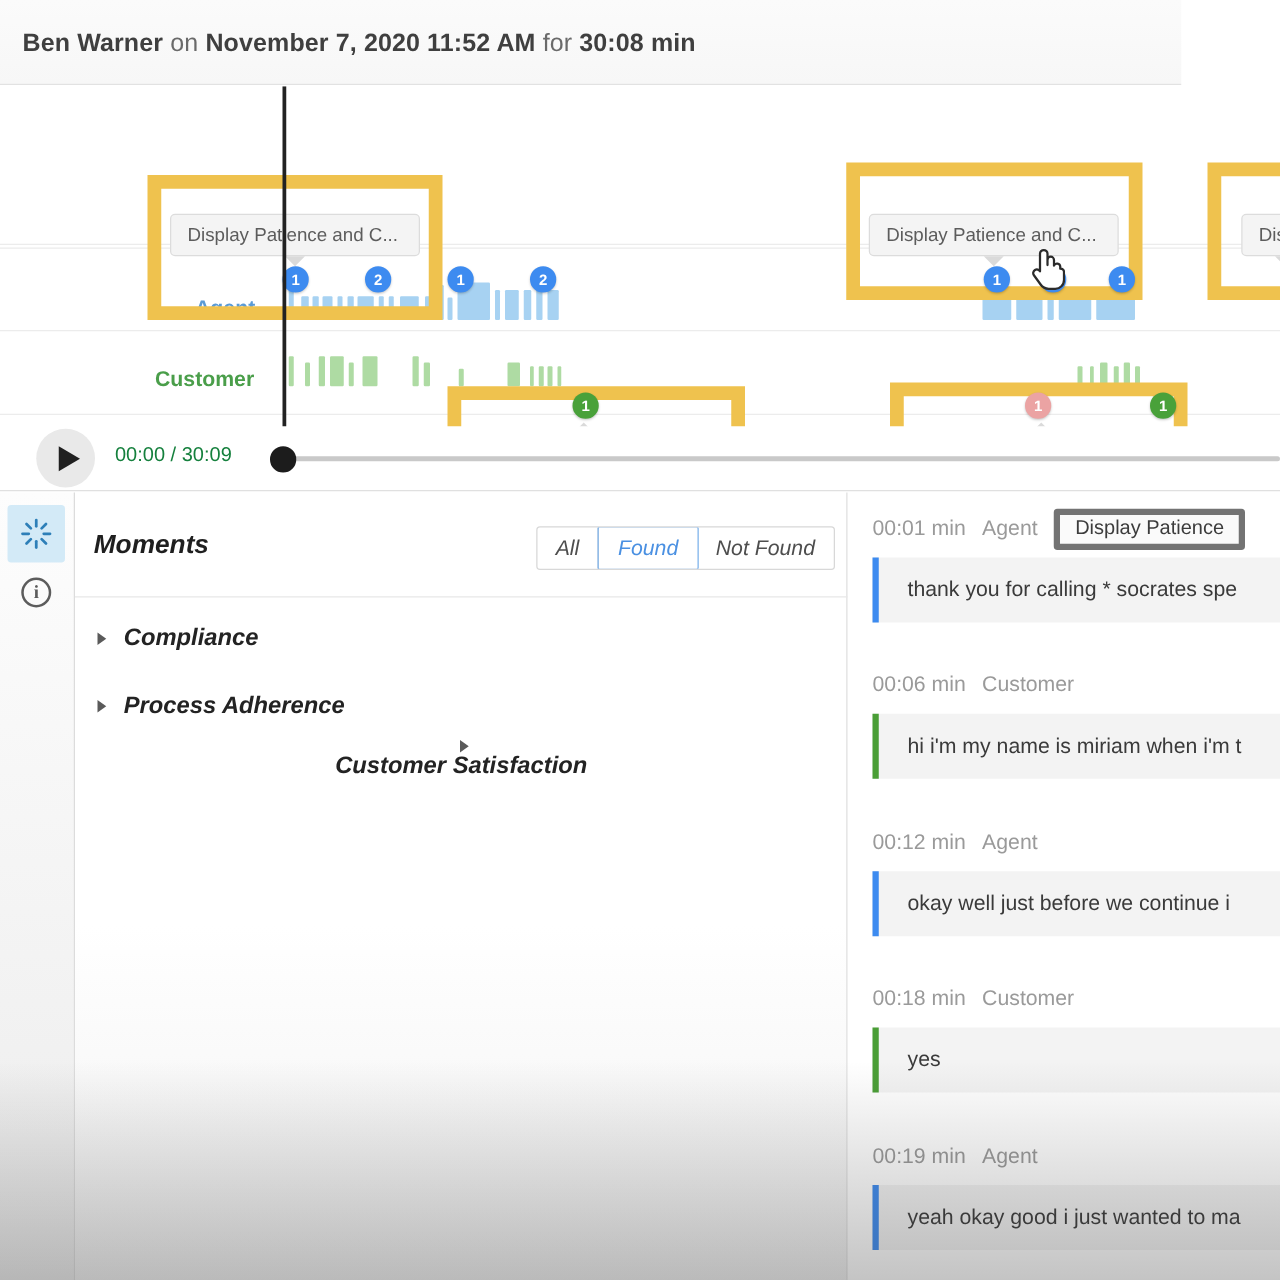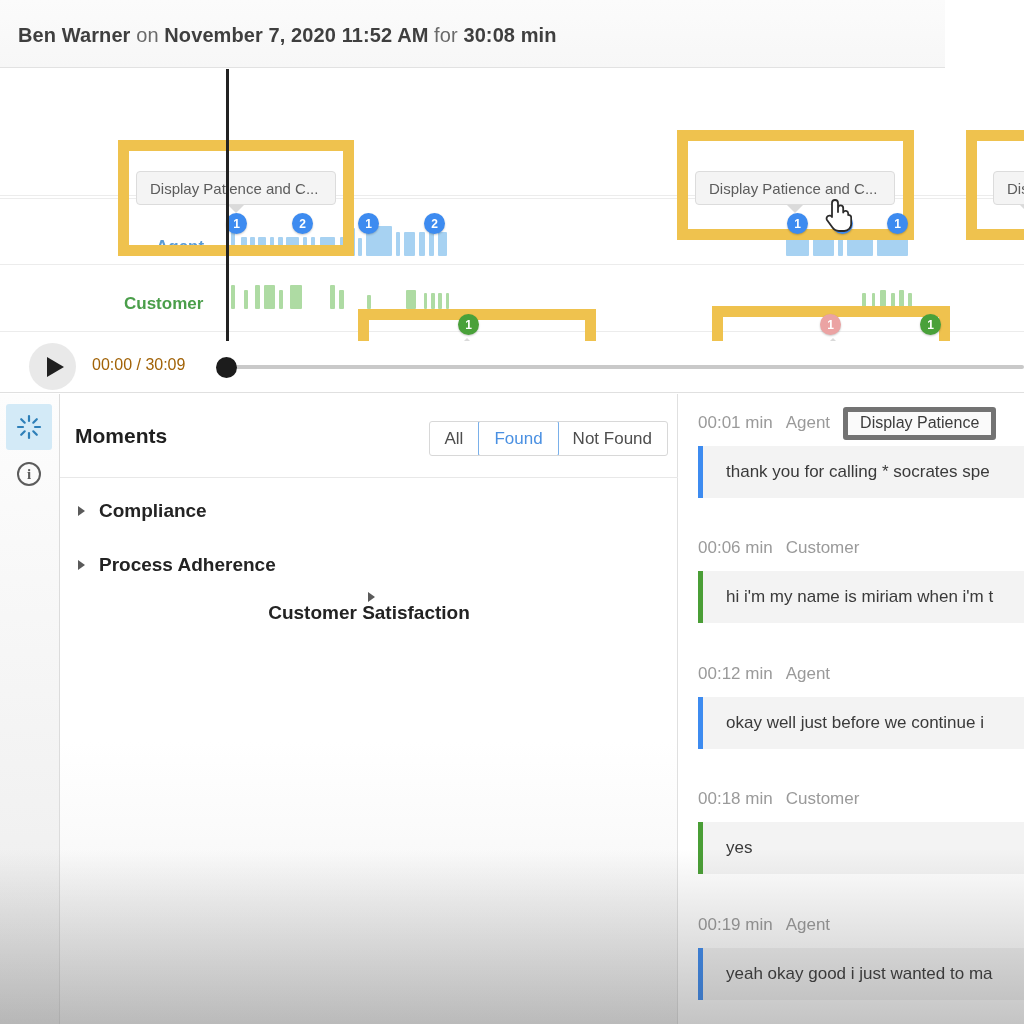--- a/index.html
+++ b/index.html
@@ -96,21 +96,21 @@
   }
   .play-tri {
     width: 0; height: 0;
     border-left: 17px solid #202020;
     border-top: 10px solid transparent;
     border-bottom: 10px solid transparent;
     margin-left: 5px;
   }
   .time-text {
     position: absolute; left: 92px; top: 15px;
-    font-size: 16px; color: #a16207; white-space: nowrap;
+    font-size: 16px; color: #15803d; white-space: nowrap;
   }
   .scrub-track {
     position: absolute; left: 226px; top: 24px; width: 798px; height: 4px;
     background: #c9c9c9; border-radius: 2px;
   }
   .scrub-knob {
     position: absolute; left: 216px; top: 16px; width: 21px; height: 21px;
     border-radius: 50%; background: #1c1c1c;
   }
 
@@ -132,20 +132,21 @@
     border: 2px solid #5c5c5c; border-radius: 50%;
     display: flex; align-items: center; justify-content: center;
     font-size: 15px; font-weight: 700; color: #5c5c5c;
     font-family: "Liberation Serif", serif;
   }
 
   .moments-panel {
     position: absolute; left: 60px; top: 0; width: 618px; height: 630px;
     background: linear-gradient(#ffffff 0%, #ffffff 55%, #f1f1f1 100%);
     border-right: 1px solid #e0e0e0;
+    font-style: italic;
   }
   .moments-head {
     position: absolute; left: 0; top: 0; width: 618px; height: 84px;
     border-bottom: 1px solid #e8e8e8;
   }
   .moments-title {
     position: absolute; left: 15px; top: 30px;
     font-size: 21px; font-weight: 700; color: #1f1f1f;
   }
   .seg {

